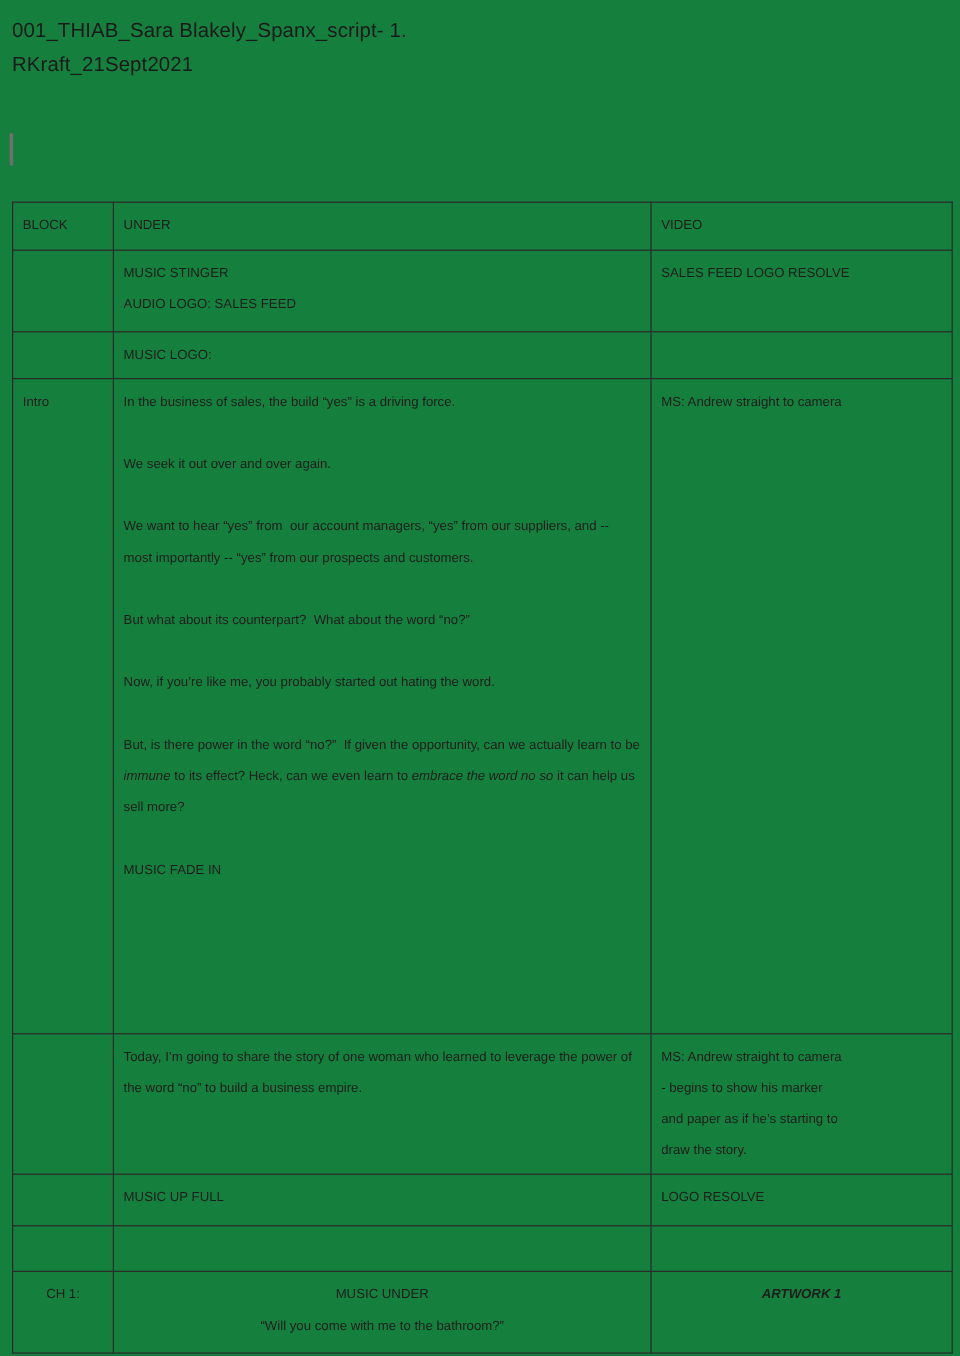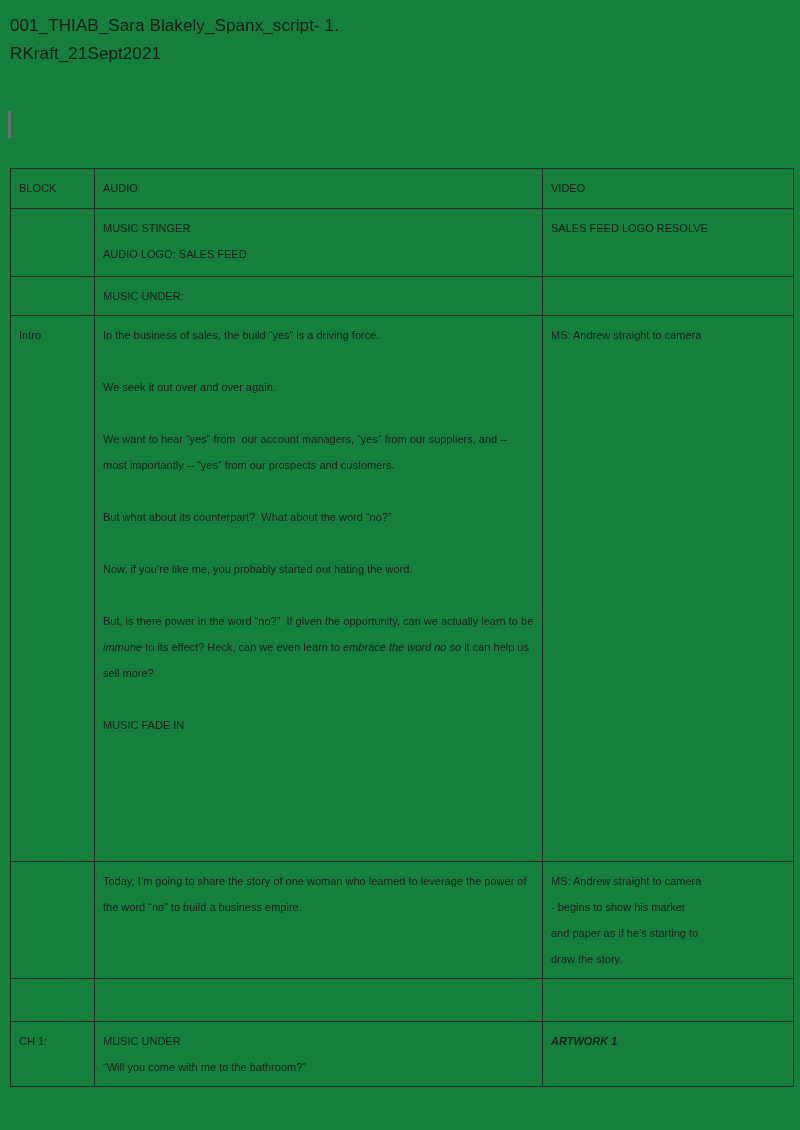--- a/index.html
+++ b/index.html
@@ -74,21 +74,21 @@
 
   <table class="script-table">
     <colgroup>
       <col style="width:84px">
       <col style="width:448px">
       <col style="width:251px">
     </colgroup>
     <thead>
       <tr>
         <td>BLOCK</td>
-        <td>AUDIO</td>
+        <td>UNDER</td>
         <td>VIDEO</td>
       </tr>
     </thead>
     <tbody id="table-body">
         <tr>
           <td></td>
           <td>
             <p class="para">
               <span class="line"><span>MUSIC STINGER</span></span>
               <span class="line"><span>AUDIO LOGO: SALES FEED</span></span>
@@ -97,21 +97,21 @@
           <td>
             <p class="para">
               <span class="line"><span>SALES FEED LOGO RESOLVE</span></span>
             </p>
           </td>
         </tr>
         <tr>
           <td></td>
           <td>
             <p class="para">
-              <span class="line"><span>MUSIC UNDER:</span></span>
+              <span class="line"><span>MUSIC LOGO:</span></span>
             </p>
           </td>
           <td></td>
         </tr>
         <tr>
           <td>
             <p class="para">
               <span class="line"><span>Intro</span></span>
             </p>
           </td>
@@ -155,20 +155,33 @@
             <p class="para">
               <span class="line"><span>MS: Andrew straight to camera</span></span>
               <span class="line"><span>- begins to show his marker</span></span>
               <span class="line"><span>and paper as if he’s starting to</span></span>
               <span class="line"><span>draw the story.</span></span>
             </p>
           </td>
         </tr>
         <tr>
           <td></td>
+          <td>
+            <p class="para">
+              <span class="line"><span>MUSIC UP FULL</span></span>
+            </p>
+          </td>
+          <td>
+            <p class="para">
+              <span class="line"><span>LOGO RESOLVE</span></span>
+            </p>
+          </td>
+        </tr>
+        <tr>
+          <td></td>
           <td></td>
           <td></td>
         </tr>
         <tr>
           <td>
             <p class="para">
               <span class="line"><span>CH 1:</span></span>
             </p>
           </td>
           <td>

